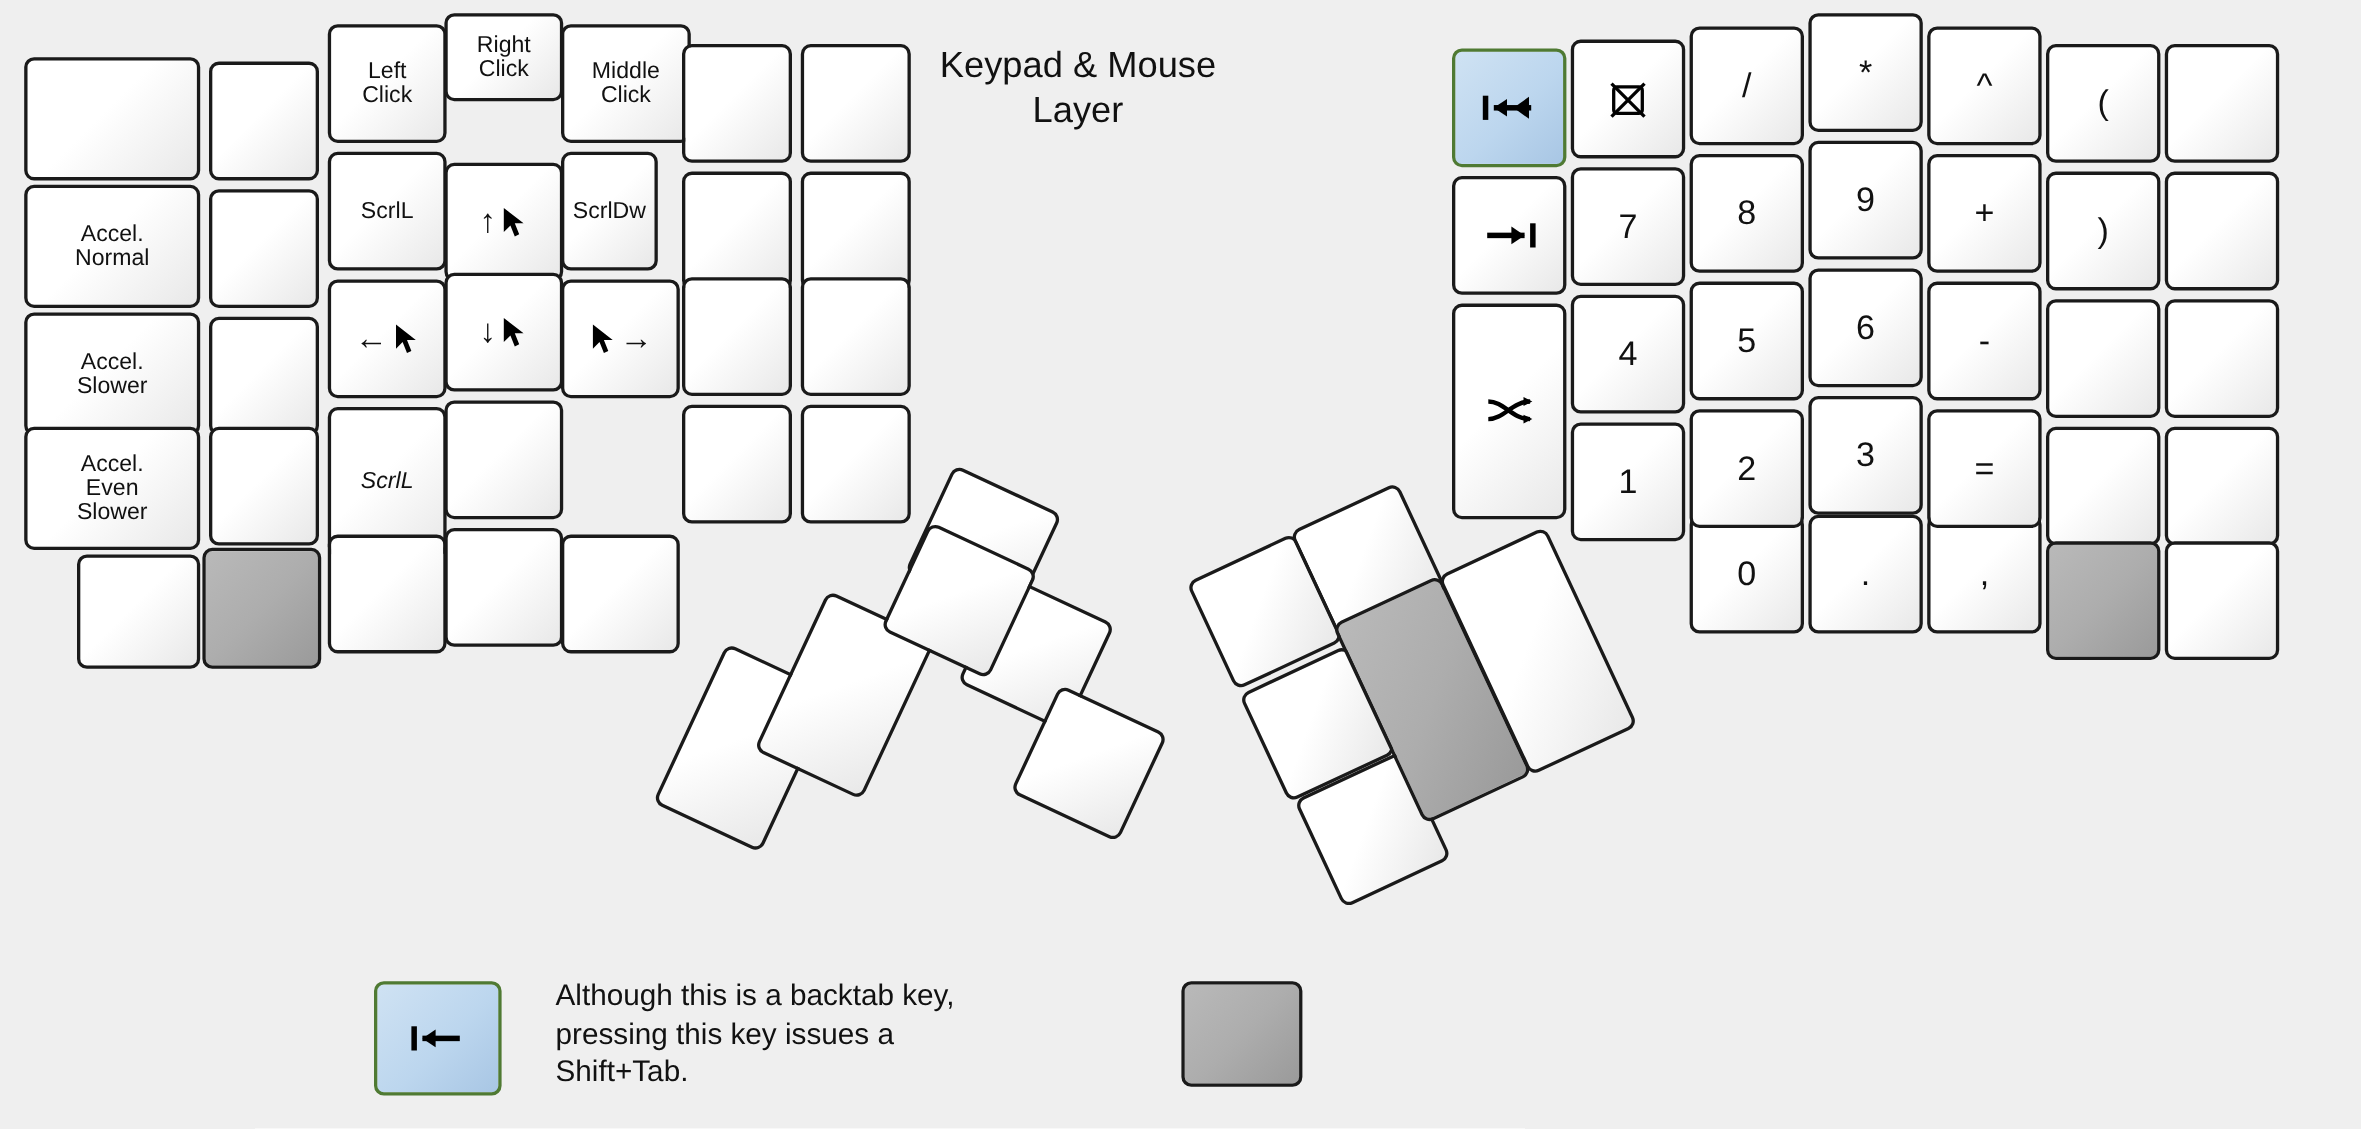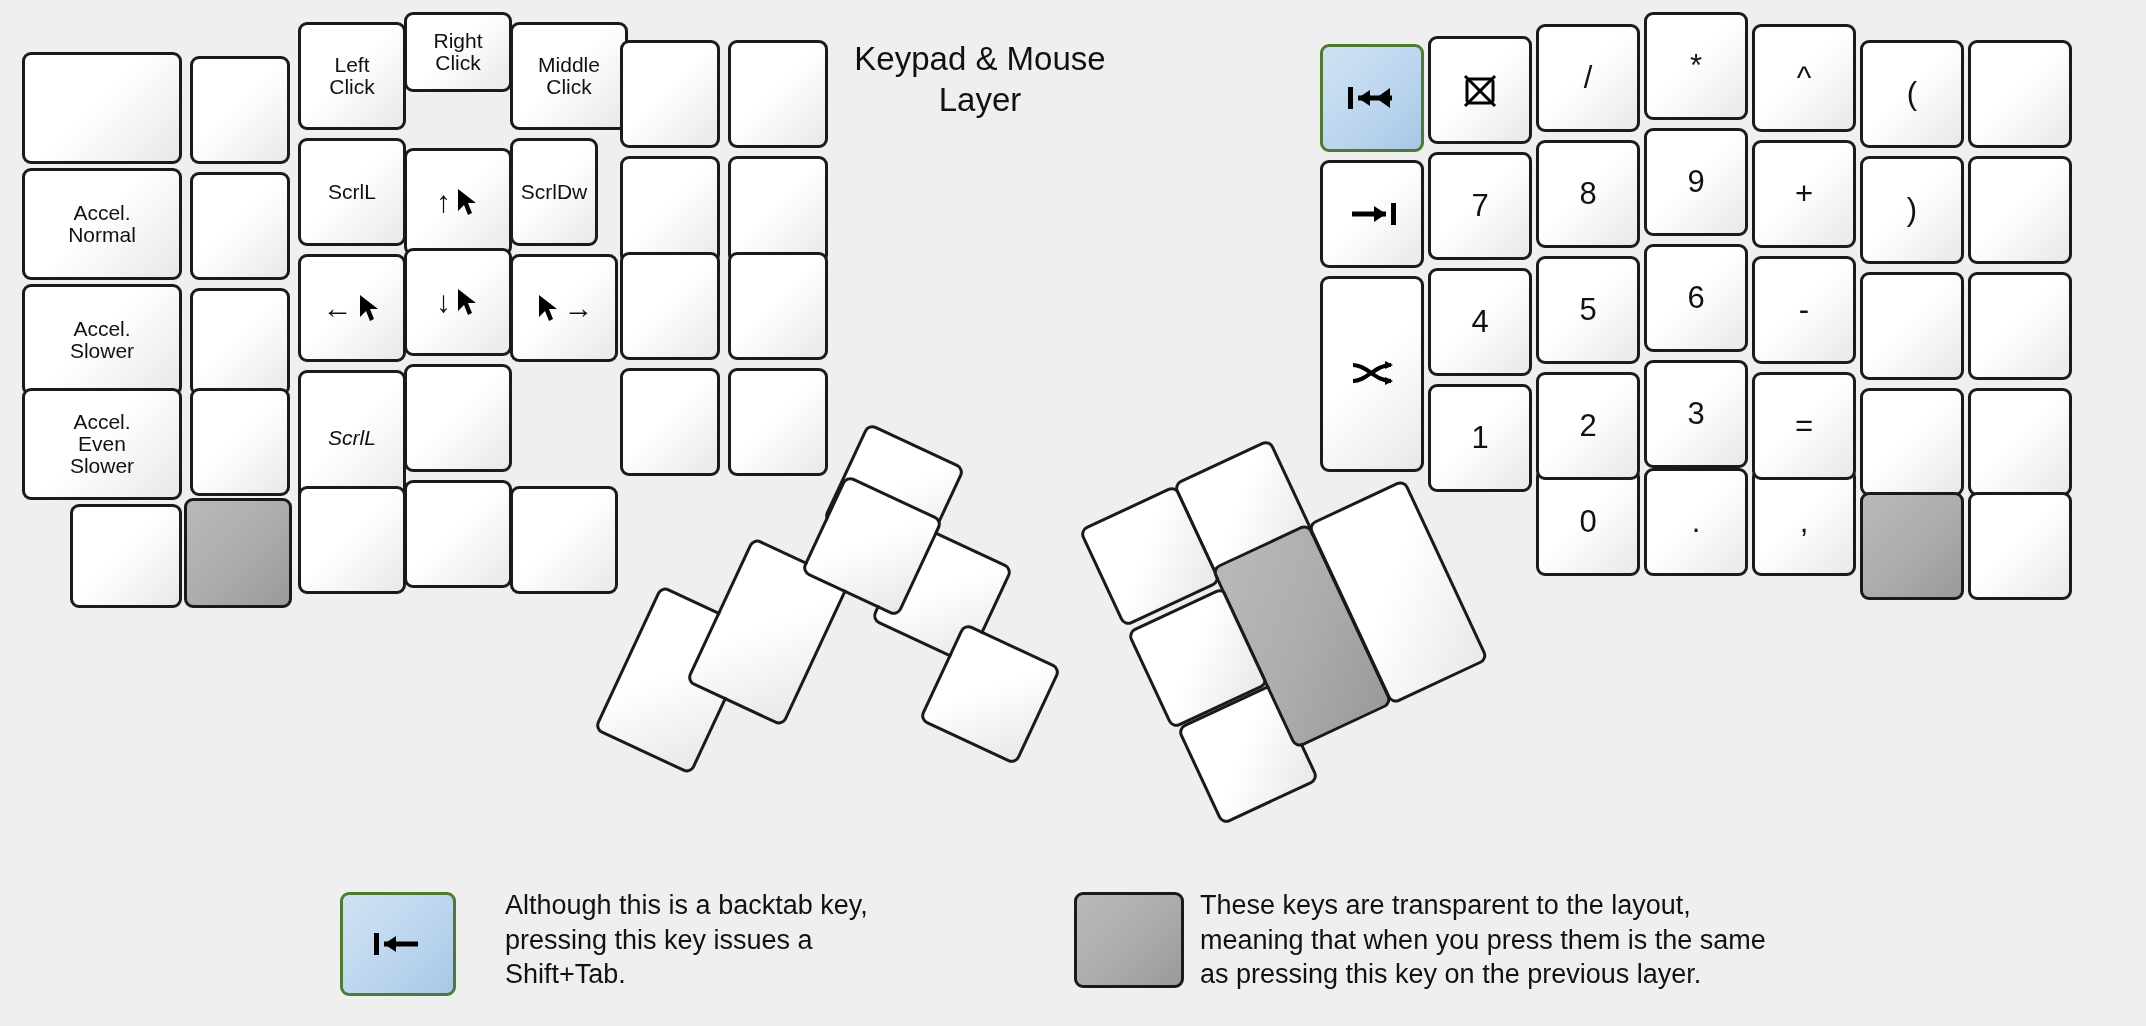--- a/index.html
+++ b/index.html
@@ -240,18 +240,15 @@
         </svg>
       </span>
     </div>
     <div class="legend-text" style="left:132px;top:0;width:470px;margin-left:33px;">Although this is a backtab key,
 pressing this key issues a
 Shift+Tab.</div>
   </div>
 
   <div class="legend-box" style="left:1074px;top:888px;width:950px;height:110px;">
     <div class="legend-key trans" style="left:0;top:4px;width:110px;height:96px;"></div>
-    <div class="legend-text" style="left:126px;top:0;width:820px;">These keys are transparent to the layout,
-meaning that when you press them is the same
-as pressing this key on the previous layer.</div>
   </div>
 
 </div>
 
 </body></html>

